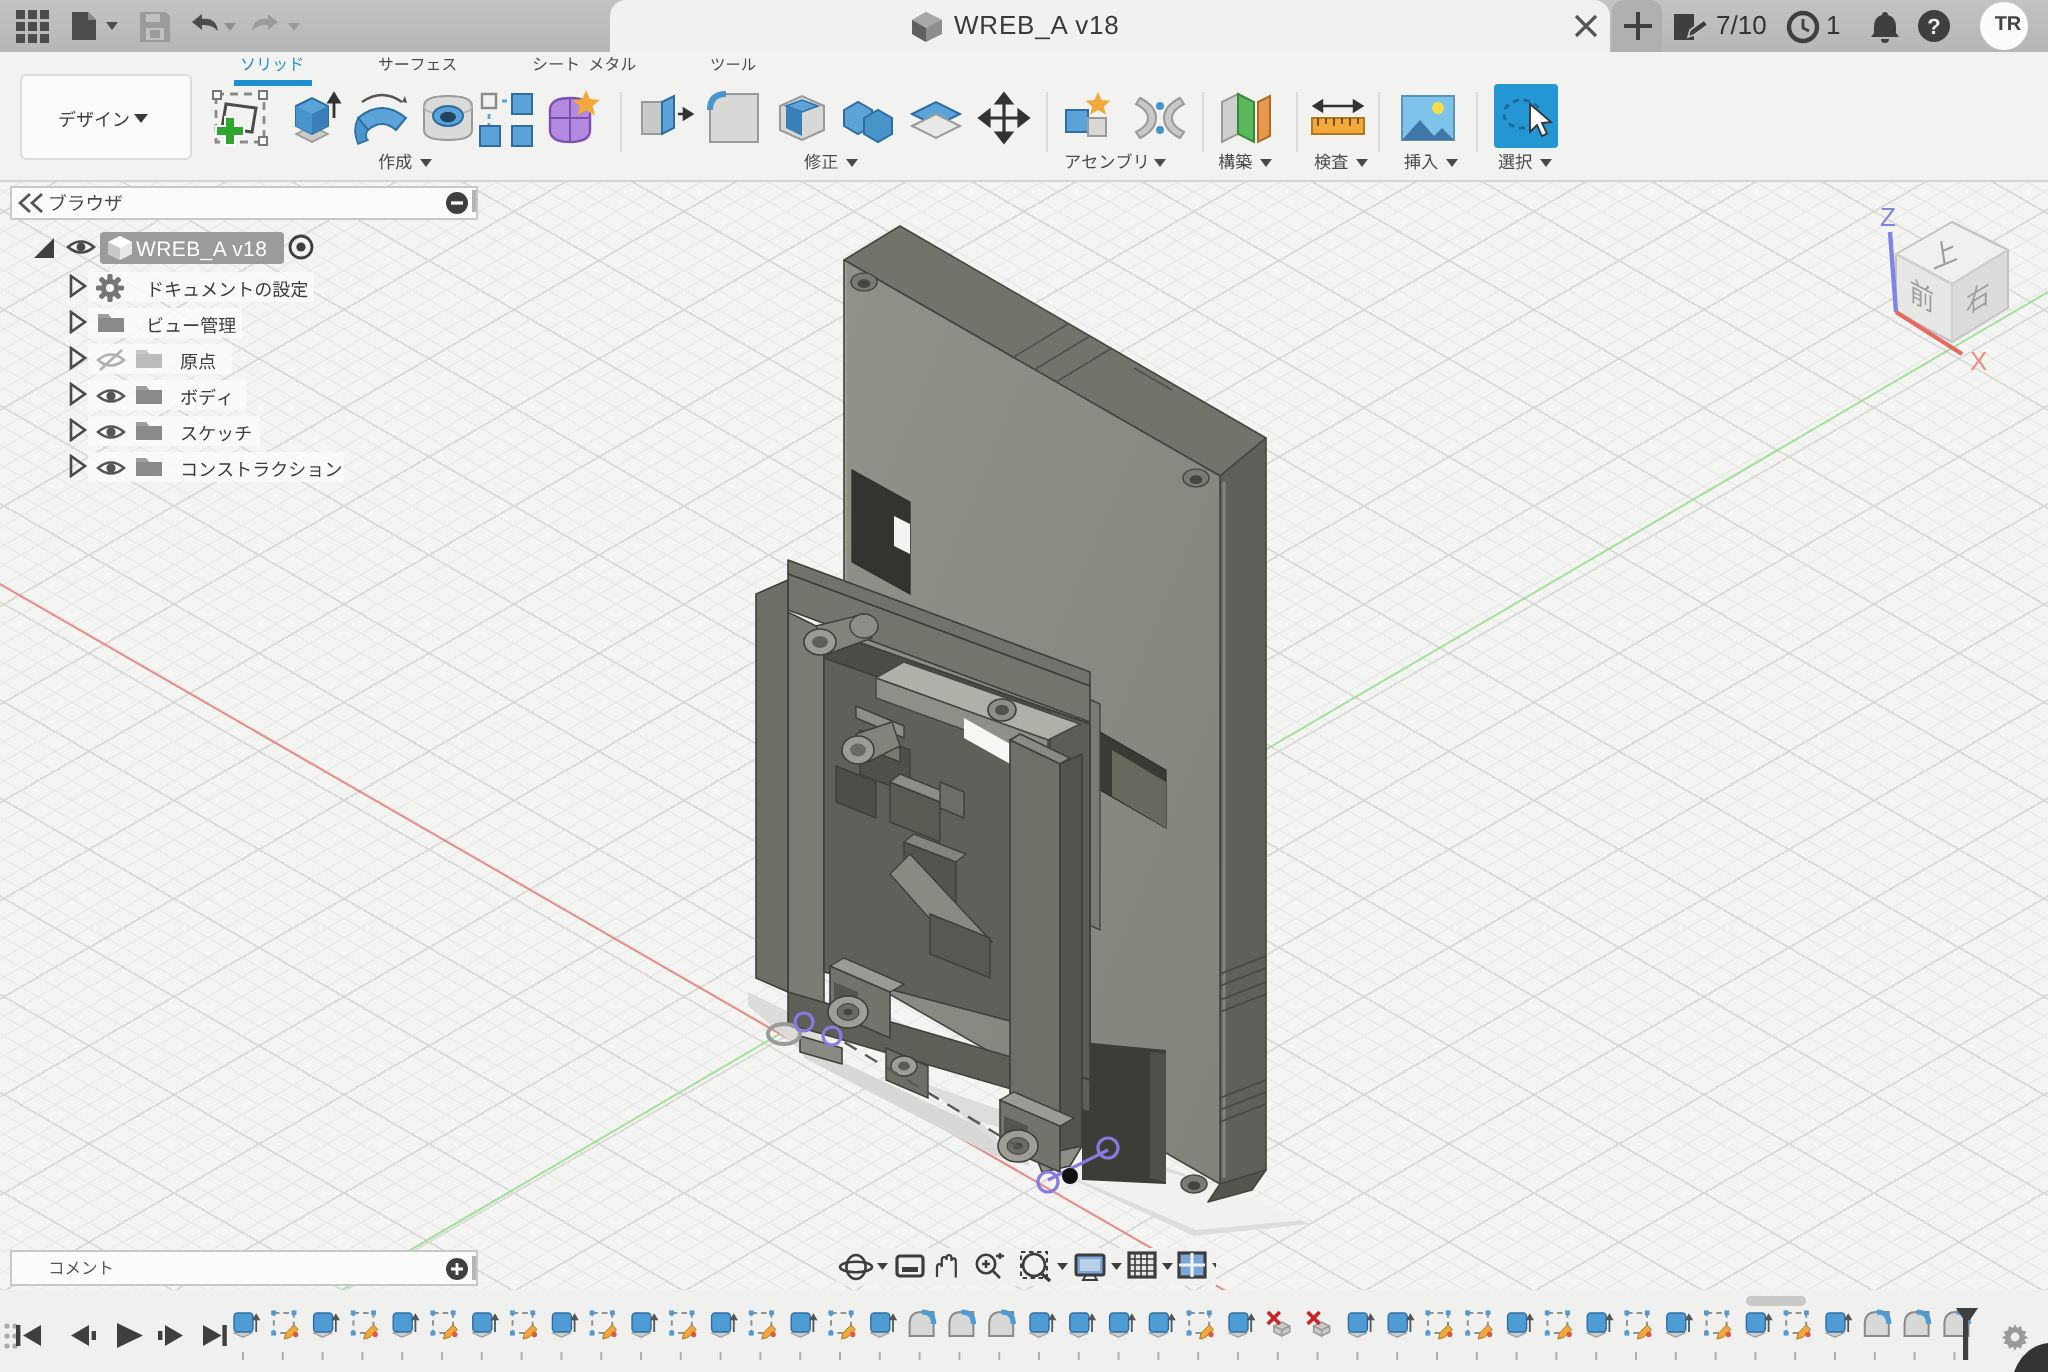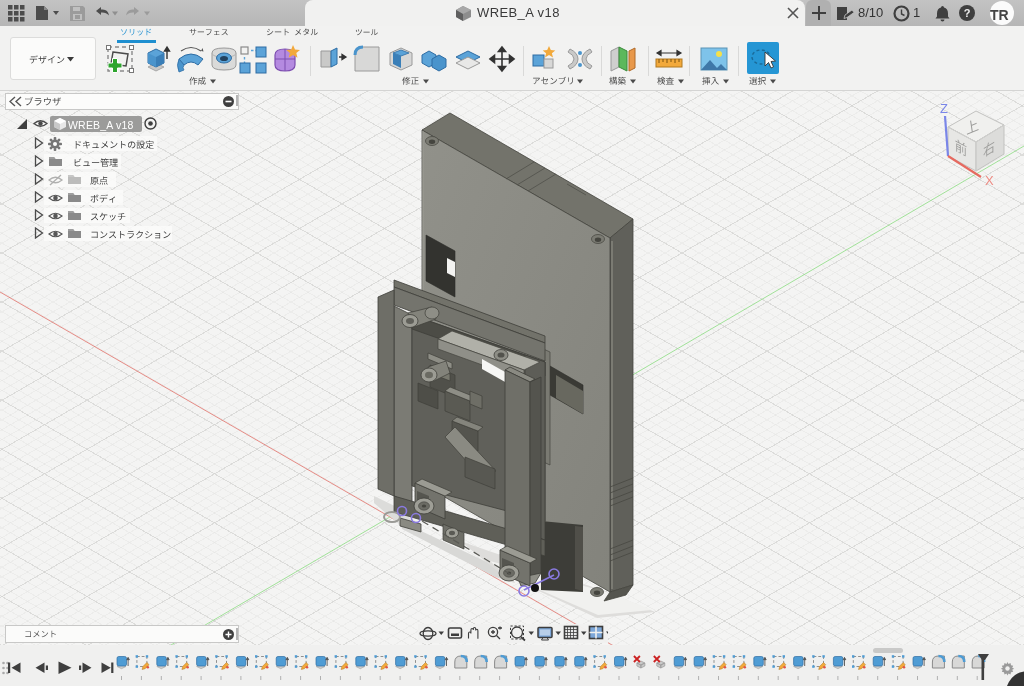--- a/index.html
+++ b/index.html
@@ -189,36 +189,36 @@
         <path d="M2 2 L12 12 M12 2 L2 12" stroke="#555" stroke-width="1.6"></path>
       </svg>
       <div class="abs" style="left:806px;top:0;width:25px;height:26px;background:#b0b0b0;border-radius:6px 6px 0 0"></div>
       <svg class="abs" style="left:810px;top:4px" width="18" height="18">
         <path d="M9 2 V16 M2 9 H16" stroke="#3f3f3f" stroke-width="2"></path>
       </svg>
       <svg class="abs" style="left:836px;top:6px" width="18" height="15">
         <path d="M1 1 h10 v13 h-10 z" fill="#3f3f3f"></path>
         <path d="M9 9 l7 -5 2 2.5 -7 5 -3 1z" fill="#3f3f3f" stroke="#c3c3c3" stroke-width="0.8"></path>
       </svg>
-      <div class="abs" style="left:858px;top:5px;font-size:13px;color:#333">8/10</div>
+      <div class="abs" style="left:858px;top:5px;font-size:13px;color:#333">7/10</div>
       <svg class="abs" style="left:893px;top:5px" width="17" height="17">
         <circle cx="8.5" cy="8.5" r="7" fill="none" stroke="#3f3f3f" stroke-width="2.2"></circle>
         <path d="M8.5 4.5 V9 L11.5 10.5" stroke="#3f3f3f" stroke-width="1.4" fill="none"></path>
       </svg>
       <div class="abs" style="left:913px;top:5px;font-size:13px;color:#333">1</div>
       <svg class="abs" style="left:934px;top:5px" width="17" height="17">
         <path d="M8.5 1 q1.5 0 1.5 1.5 q4 1 4 6 l0 3 1.5 2 h-14 l1.5 -2 0 -3 q0 -5 4 -6 q0 -1.5 1.5 -1.5z" fill="#3f3f3f"></path>
         <path d="M6.5 14.5 a2 2 0 0 0 4 0z" fill="#3f3f3f"></path>
       </svg>
       <svg class="abs" style="left:958px;top:4px" width="18" height="18">
         <circle cx="9" cy="9" r="8" fill="#3f3f3f"></circle>
         <text x="9" y="13" font-size="11" font-weight="bold" fill="#eee" text-anchor="middle" font-family="Liberation Sans">?</text>
       </svg>
       <div class="abs" style="left:990px;top:1px;width:24px;height:24px;border-radius:50%;background:#fbfbfb"></div>
-      <div class="abs" style="left:990px;top:7px;width:28px;font-size:14px;font-weight:bold;color:#444">TR</div>
+      <div class="abs" style="left:990px;top:7px;width:28px;text-align:center;font-size:10px;font-weight:bold;color:#444">TR</div>
     </div>
     <div class="abs" id="toolbar" style="left:0;top:26px;width:1024px;height:65px;background:#f2f2f1;border-bottom:1px solid #d4d4d3"></div>
     <div class="abs" style="left:10px;top:37px;width:86px;height:43px;background:#fbfbfa;border:1px solid #dcdcdb;border-radius:3px"></div>
     <svg style="position:absolute;left:29px;top:51px;overflow:visible" width="36" height="14">
       <g transform="translate(0,12) scale(0.75)">
         <path d="M2.4 -8.8Q2.7 -8.7 3.0 -8.7Q3.2 -8.7 3.5 -8.7Q3.7 -8.7 4.2 -8.7Q4.6 -8.7 5.1 -8.7Q5.6 -8.7 6.1 -8.7Q6.7 -8.7 7.1 -8.7Q7.5 -8.7 7.7 -8.7Q7.9 -8.7 8.2 -8.7Q8.5 -8.7 8.8 -8.8V-7.8Q8.5 -7.8 8.2 -7.8Q7.9 -7.8 7.7 -7.8Q7.5 -7.8 7.1 -7.8Q6.7 -7.8 6.1 -7.8Q5.6 -7.8 5.1 -7.8Q4.6 -7.8 4.2 -7.8Q3.7 -7.8 3.5 -7.8Q3.2 -7.8 3.0 -7.8Q2.7 -7.8 2.4 -7.8ZM1.0 -5.8Q1.3 -5.7 1.5 -5.7Q1.8 -5.7 2.1 -5.7Q2.2 -5.7 2.7 -5.7Q3.1 -5.7 3.8 -5.7Q4.5 -5.7 5.2 -5.7Q6.0 -5.7 6.8 -5.7Q7.5 -5.7 8.2 -5.7Q8.9 -5.7 9.3 -5.7Q9.8 -5.7 9.9 -5.7Q10.1 -5.7 10.4 -5.7Q10.6 -5.7 10.8 -5.8V-4.8Q10.7 -4.8 10.4 -4.8Q10.1 -4.8 9.9 -4.8Q9.8 -4.8 9.3 -4.8Q8.9 -4.8 8.2 -4.8Q7.5 -4.8 6.8 -4.8Q6.0 -4.8 5.2 -4.8Q4.5 -4.8 3.8 -4.8Q3.1 -4.8 2.7 -4.8Q2.2 -4.8 2.1 -4.8Q1.8 -4.8 1.5 -4.8Q1.3 -4.8 1.0 -4.8ZM6.7 -5.3Q6.7 -4.1 6.5 -3.2Q6.3 -2.3 5.9 -1.5Q5.7 -1.1 5.4 -0.7Q5.0 -0.3 4.5 0.1Q4.1 0.4 3.6 0.7L2.7 0.0Q3.4 -0.3 4.0 -0.8Q4.6 -1.2 5.0 -1.8Q5.4 -2.5 5.5 -3.4Q5.7 -4.3 5.7 -5.3ZM9.4 -9.7Q9.6 -9.5 9.8 -9.2Q9.9 -8.9 10.1 -8.6Q10.3 -8.3 10.4 -8.1L9.8 -7.8Q9.6 -8.2 9.3 -8.7Q9.0 -9.1 8.8 -9.5ZM10.7 -10.2Q10.9 -10.0 11.1 -9.7Q11.3 -9.4 11.5 -9.1Q11.6 -8.8 11.7 -8.6L11.1 -8.3Q10.9 -8.7 10.6 -9.2Q10.4 -9.6 10.1 -10.0Z M21.6 -9.2Q21.7 -8.9 21.8 -8.6Q21.9 -8.3 22.1 -8.0Q22.2 -7.7 22.3 -7.5L21.7 -7.3Q21.6 -7.5 21.5 -7.8Q21.3 -8.1 21.2 -8.4Q21.1 -8.7 21.0 -9.0ZM22.8 -9.5Q22.9 -9.3 23.0 -9.0Q23.1 -8.7 23.3 -8.4Q23.4 -8.1 23.5 -7.9L22.9 -7.7Q22.7 -8.1 22.5 -8.5Q22.4 -9.0 22.2 -9.3ZM20.4 -5.3Q20.4 -4.1 20.3 -3.2Q20.1 -2.2 19.7 -1.5Q19.4 -0.8 18.7 -0.3Q18.0 0.3 17.0 0.8L16.2 0.0Q17.0 -0.3 17.6 -0.7Q18.2 -1.1 18.6 -1.7Q19.0 -2.2 19.3 -3.1Q19.5 -4.0 19.5 -5.2V-8.1Q19.5 -8.5 19.4 -8.8Q19.4 -9.0 19.4 -9.1H20.5Q20.5 -9.0 20.4 -8.8Q20.4 -8.5 20.4 -8.1ZM16.1 -9.0Q16.1 -9.0 16.1 -8.7Q16.0 -8.5 16.0 -8.2V-3.8Q16.0 -3.6 16.1 -3.3Q16.1 -3.1 16.1 -2.9Q16.1 -2.8 16.1 -2.7H15.0Q15.0 -2.8 15.0 -2.9Q15.1 -3.1 15.1 -3.3Q15.1 -3.6 15.1 -3.8V-8.2Q15.1 -8.4 15.1 -8.6Q15.1 -8.8 15.0 -9.0ZM12.6 -6.7Q12.6 -6.7 12.8 -6.7Q13.0 -6.7 13.3 -6.7Q13.5 -6.6 13.8 -6.6H21.7Q22.1 -6.6 22.4 -6.7Q22.7 -6.7 22.8 -6.7V-5.7Q22.7 -5.7 22.4 -5.7Q22.1 -5.7 21.7 -5.7H13.8Q13.5 -5.7 13.3 -5.7Q13.0 -5.7 12.8 -5.7Q12.7 -5.7 12.6 -5.7Z M25.0 -4.3Q26.6 -4.8 27.9 -5.4Q29.3 -6.0 30.3 -6.6Q30.9 -7.0 31.5 -7.4Q32.1 -7.9 32.6 -8.4Q33.1 -8.9 33.6 -9.4L34.4 -8.6Q33.8 -8.1 33.3 -7.6Q32.7 -7.1 32.0 -6.6Q31.4 -6.1 30.7 -5.7Q30.0 -5.3 29.2 -4.9Q28.3 -4.5 27.4 -4.1Q26.5 -3.7 25.5 -3.4ZM30.1 -6.1 31.1 -6.4V-0.9Q31.1 -0.7 31.1 -0.4Q31.1 -0.2 31.1 0.0Q31.2 0.3 31.2 0.4H30.0Q30.0 0.3 30.0 0.0Q30.1 -0.2 30.1 -0.4Q30.1 -0.7 30.1 -0.9Z M38.7 -8.8Q39.0 -8.6 39.5 -8.3Q39.9 -7.9 40.3 -7.6Q40.8 -7.2 41.1 -6.9Q41.5 -6.6 41.8 -6.3L41.0 -5.6Q40.8 -5.8 40.4 -6.1Q40.1 -6.5 39.6 -6.8Q39.2 -7.2 38.8 -7.5Q38.4 -7.8 38.0 -8.1ZM37.7 -0.8Q38.7 -0.9 39.6 -1.2Q40.5 -1.5 41.2 -1.8Q41.9 -2.2 42.5 -2.5Q43.4 -3.1 44.2 -3.8Q45.0 -4.6 45.6 -5.4Q46.2 -6.2 46.5 -6.9L47.1 -5.9Q46.7 -5.2 46.1 -4.4Q45.5 -3.6 44.7 -2.9Q44.0 -2.2 43.0 -1.6Q42.4 -1.3 41.7 -0.9Q41.0 -0.5 40.2 -0.2Q39.3 0.0 38.3 0.2Z" fill="#3a3a3a"></path>
       </g>
     </svg>
     <svg class="abs" style="left:67px;top:55px" width="8" height="8">
       <path d="M0 2 l7 0 -3.5 4.5z" fill="#3a3a3a"></path>

